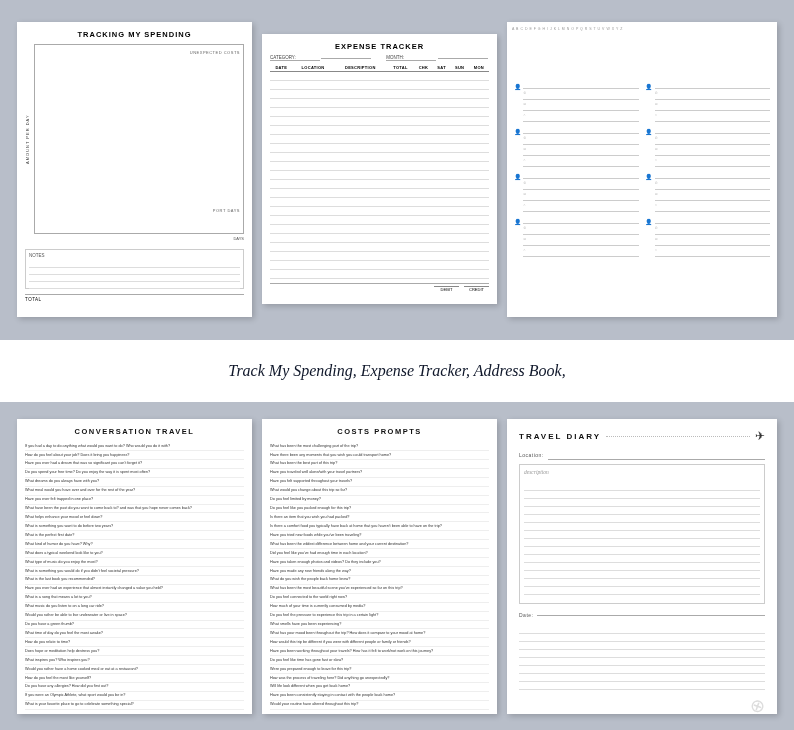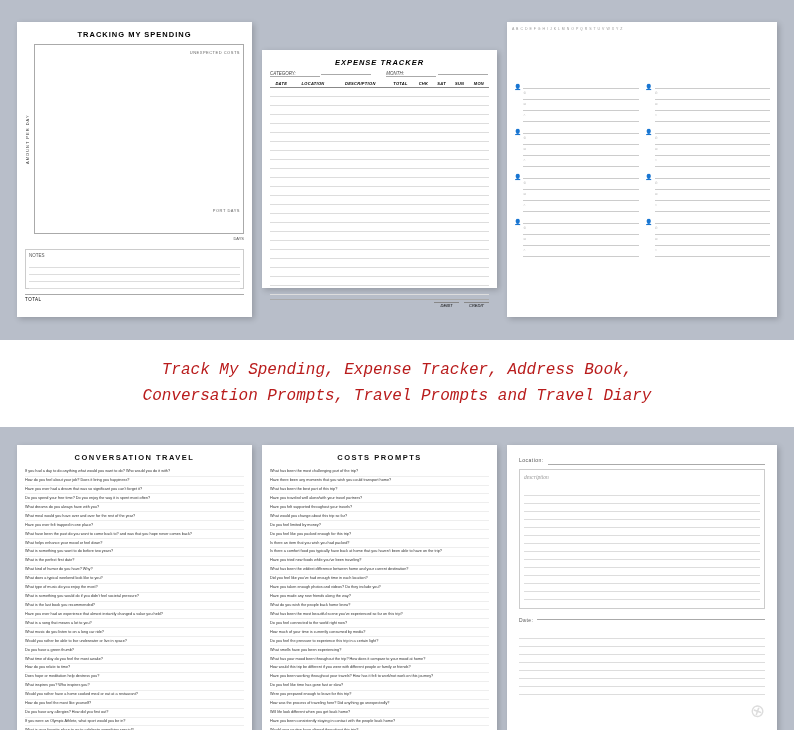--- a/index.html
+++ b/index.html
@@ -31,23 +31,22 @@
     }
 
     .page-card-spending {
       width: 235px;
       height: 295px;
       padding: 8px;
     }
 
     .page-card-expense {
       width: 235px;
-      height: 238px;
+      height: 270px;
       padding: 8px;
-      font-style: italic;
     }
 
     .page-card-address {
       width: 270px;
       height: 295px;
       padding: 5px;
       display: grid;
       grid-template-columns: 1fr 1fr;
       gap: 3px;
     }
@@ -251,23 +250,23 @@
 
     
     .middle-text-section {
       width: 100%;
       background-color: white;
       padding: 18px 20px;
       text-align: center;
     }
 
     .middle-text {
-      font-family: Liberation Mono, monospace;
+      font-family: Liberation Serif, serif;
       font-size: 16px;
-      color: #b91c1c;
+      color: #0f172a;
       line-height: 1.6;
       font-style: italic;
     }
 
     
     .bottom-section {
       width: 100%;
       height: 340px;
       background-color: #b8bec9;
       display: flex;
@@ -809,21 +808,20 @@
           <div class="address-field-line"></div>
         </div>
       </div>
     </div>
   </div>
 </div>
 
 <div class="middle-text-section">
   <div class="middle-text">
     <span>Track My Spending, Expense Tracker, Address Book,</span><br>
-    <span>Conversation Prompts, Travel Prompts and Travel Diary</span>
   </div>
 </div>
 
 <div class="bottom-section">
 
   <div class="page-card-conv">
     <div class="section-title">CONVERSATION TRAVEL</div>
     <div id="conv-prompts">
         <div class="prompt-line">If you had a day to do anything what would you want to do? Who would you do it with?</div>
         <div class="prompt-line">How do you feel about your job? Does it bring you happiness?</div>
@@ -888,20 +886,25 @@
         <div class="prompt-line">Do you feel like time has gone fast or slow?</div>
         <div class="prompt-line">Were you prepared enough to leave for this trip?</div>
         <div class="prompt-line">How was the process of traveling here? Did anything go unexpectedly?</div>
         <div class="prompt-line">Will life look different when you get back home?</div>
         <div class="prompt-line">Have you been consistently staying in contact with the people back home?</div>
         <div class="prompt-line">Would your routine have altered throughout this trip?</div>
       </div>
   </div>
 
   <div class="page-card-diary">
+    <div class="diary-header-row">
+      <div class="diary-title">TRAVEL DIARY</div>
+      <div class="diary-dotted-line"></div>
+      <div class="diary-plane-icon">✈</div>
+    </div>
     <div class="diary-location-row">
       <div class="diary-location-label">Location:</div>
       <div class="diary-location-line"></div>
     </div>
     <div class="diary-description-box">
       <div class="diary-description-italic">description</div>
       <div class="diary-description-lines">
         <div class="diary-line"></div>
         <div class="diary-line"></div>
         <div class="diary-line"></div>

